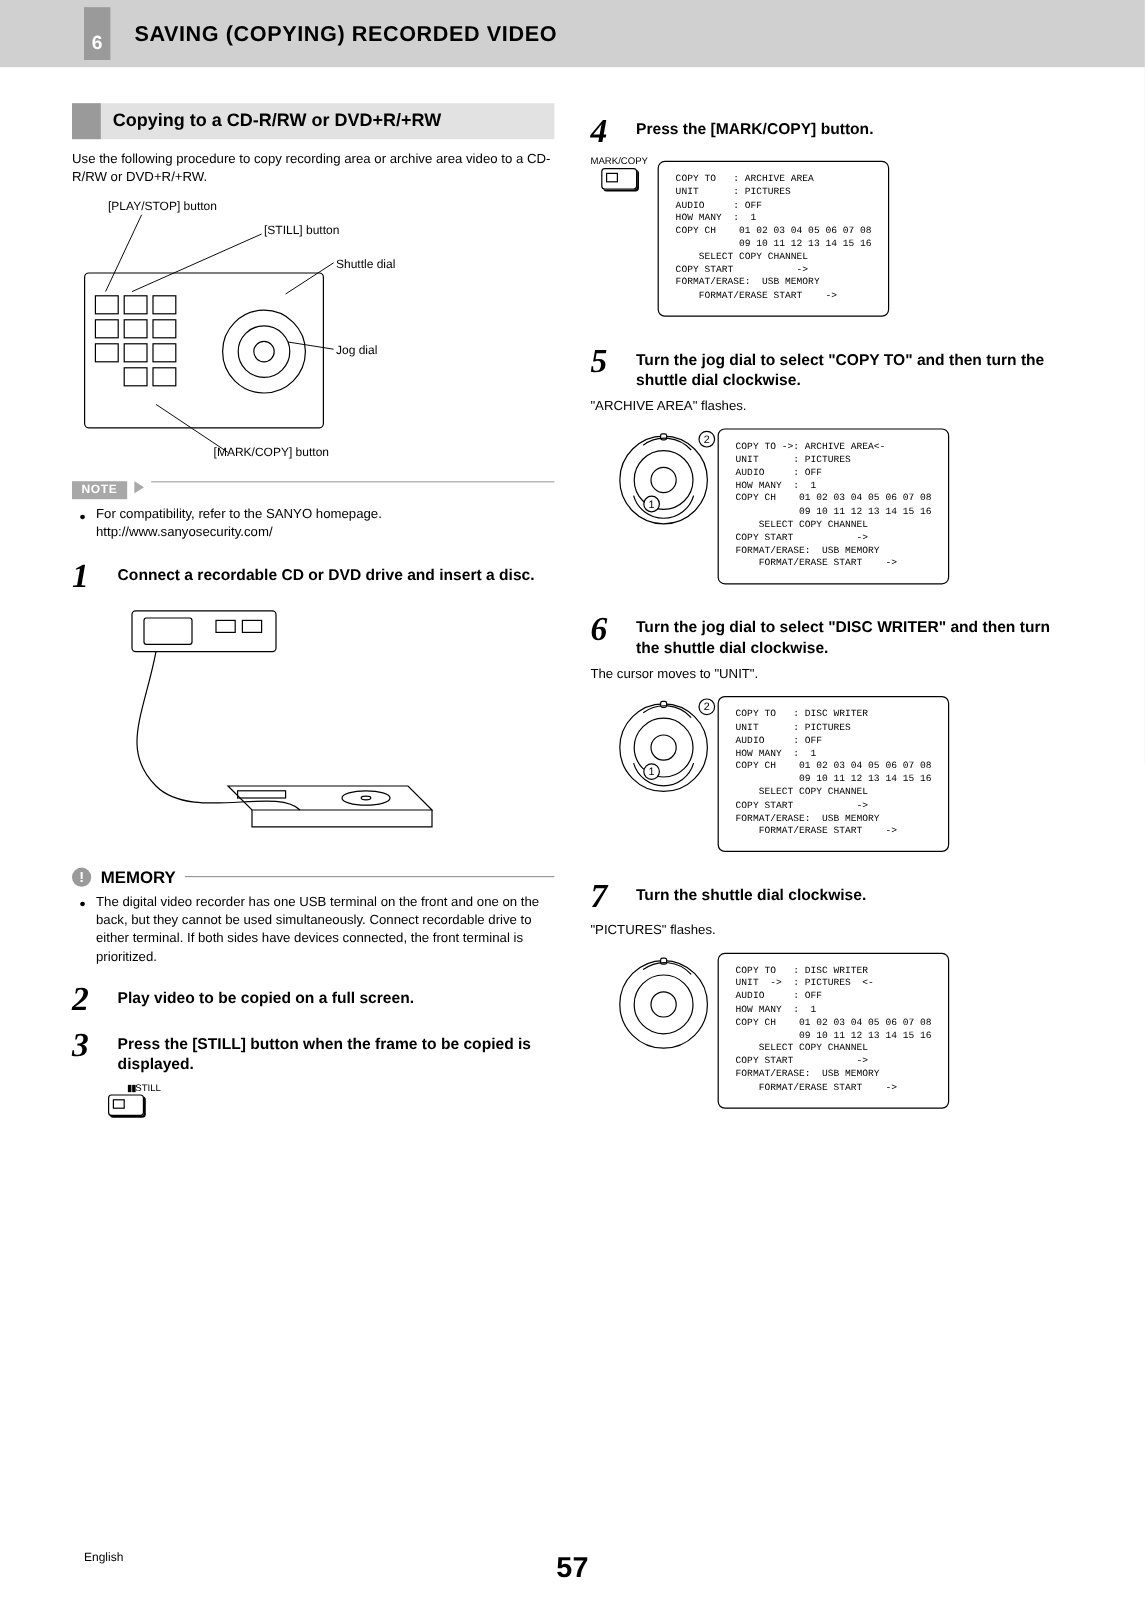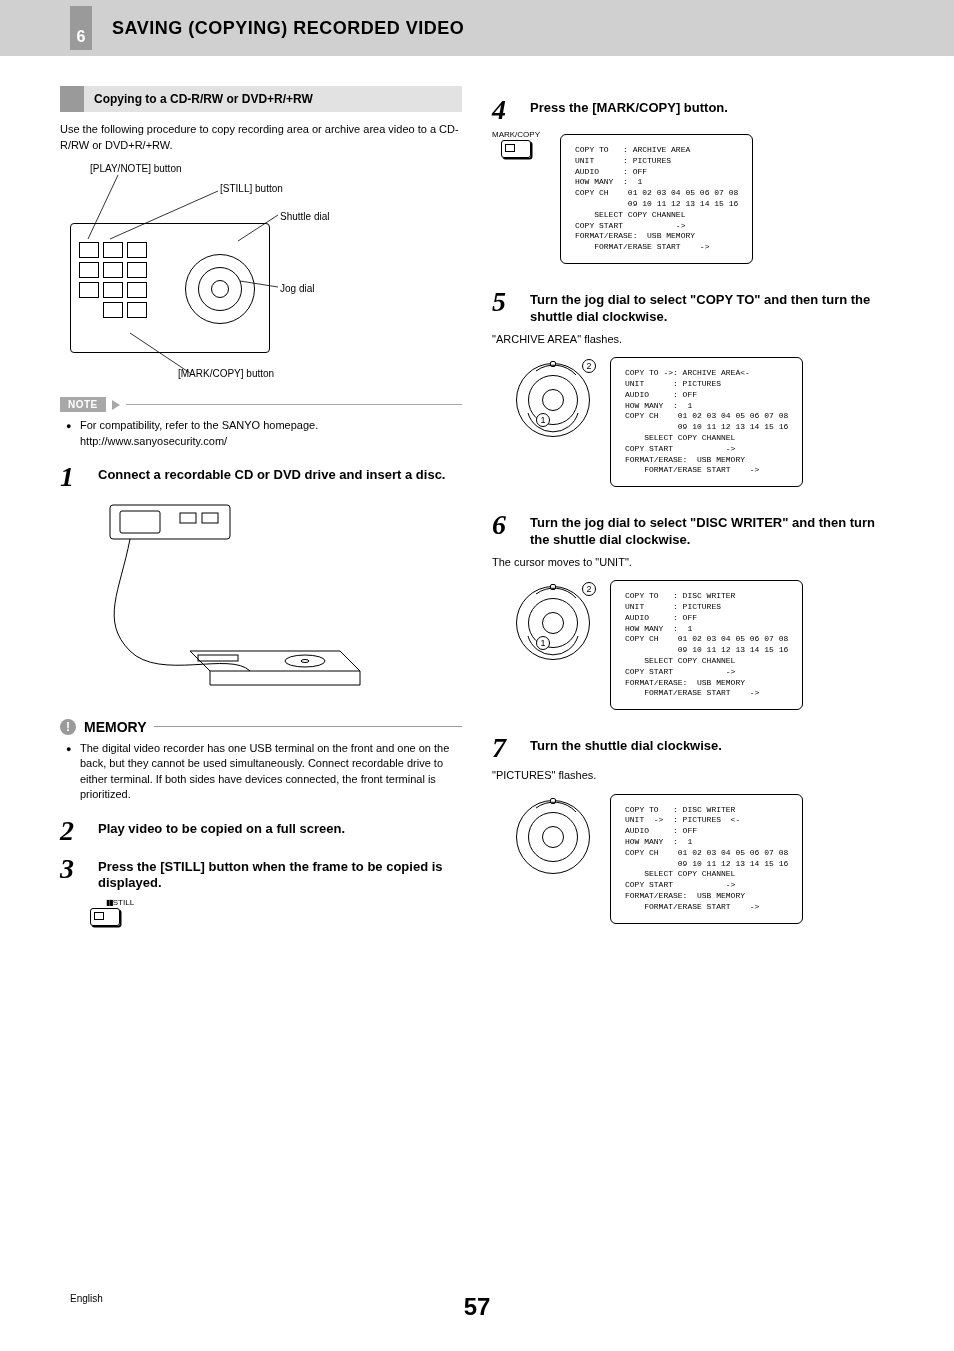--- a/index.html
+++ b/index.html
@@ -47,21 +47,21 @@
     display: flex;
     gap: 30px;
     padding: 30px 60px 0 60px;
   }
   .col { width: 50%; }
   .section-title-box {
     background: #e2e2e2;
     border-left: 24px solid #9a9a9a;
     padding: 6px 10px;
     font-weight: bold;
-    font-size: 12px;
+    font-size: 15px;
     margin-bottom: 10px;
     line-height: 1.2;
   }
   .body-text { font-size: 11px; line-height: 1.4; margin-bottom: 10px; }
   .diagram-box {
     margin: 10px 0 14px 10px;
     position: relative;
     height: 220px;
     font-size: 10px;
   }
@@ -74,21 +74,21 @@
   }
   .jog-circle {
     position: absolute;
     border: 1px solid #000;
     border-radius: 50%;
   }
   .label-line { position: absolute; font-size: 10px; }
   .example-text { font-weight: bold; font-size: 11px; margin: 6px 0 10px 0; line-height: 1.3; }
   .note-header {
     display: flex;
-    align-items: center;
+    align-items: flex-start;
     gap: 6px;
     margin: 8px 0 6px 0;
   }
   .note-badge {
     background: #a8a8a8;
     color: #fff;
     font-weight: bold;
     font-size: 10px;
     padding: 2px 8px;
     letter-spacing: 0.5px;
@@ -167,21 +167,21 @@
     vertical-align: top;
     border: 1px solid #000;
     border-radius: 6px;
     padding: 10px 14px 10px 14px;
     font-family: "Courier New", monospace;
     font-size: 8px;
     line-height: 1.35;
     white-space: pre;
     margin: 4px 0 14px 0;
   }
-  .osd-row-holder { display:flex; align-items:flex-start; gap: 20px; margin-bottom: 10px; }
+  .osd-row-holder { display:flex; align-items:flex-start; gap: 8px; margin-bottom: 10px; }
   .footer {
     position: absolute;
     bottom: 30px;
     left: 0; right: 0;
     display: flex;
     justify-content: center;
     align-items: baseline;
     gap: 340px;
   }
   .footer-lang { font-size: 10px; position:absolute; left:70px; }
@@ -207,21 +207,21 @@
   </div>
 
   <div class="content">
 
     <div class="col">
 
       <div class="section-title-box">Copying to a CD-R/RW or DVD+R/+RW</div>
       <p class="body-text">Use the following procedure to copy recording area or archive area video to a CD-R/RW or DVD+R/+RW.</p>
 
       <div class="diagram-box">
-        <span class="label-line" style="left:20px; top:0;">[PLAY/NOTE] button</span>
+        <span class="label-line" style="left:20px; top:0;">[PLAY/STOP] button</span>
         <span class="label-line" style="left:150px; top:20px;">[STILL] button</span>
         <span class="label-line" style="left:210px; top:48px;">Shuttle dial</span>
         <span class="label-line" style="left:210px; top:120px;">Jog dial</span>
 
         <div class="dvr-outline">
 
           <div class="jog-circle" style="width:70px;height:70px;right:14px;top:30px;"></div>
           <div class="jog-circle" style="width:44px;height:44px;right:27px;top:43px;"></div>
           <div class="jog-circle" style="width:18px;height:18px;right:40px;top:56px;"></div>
 

